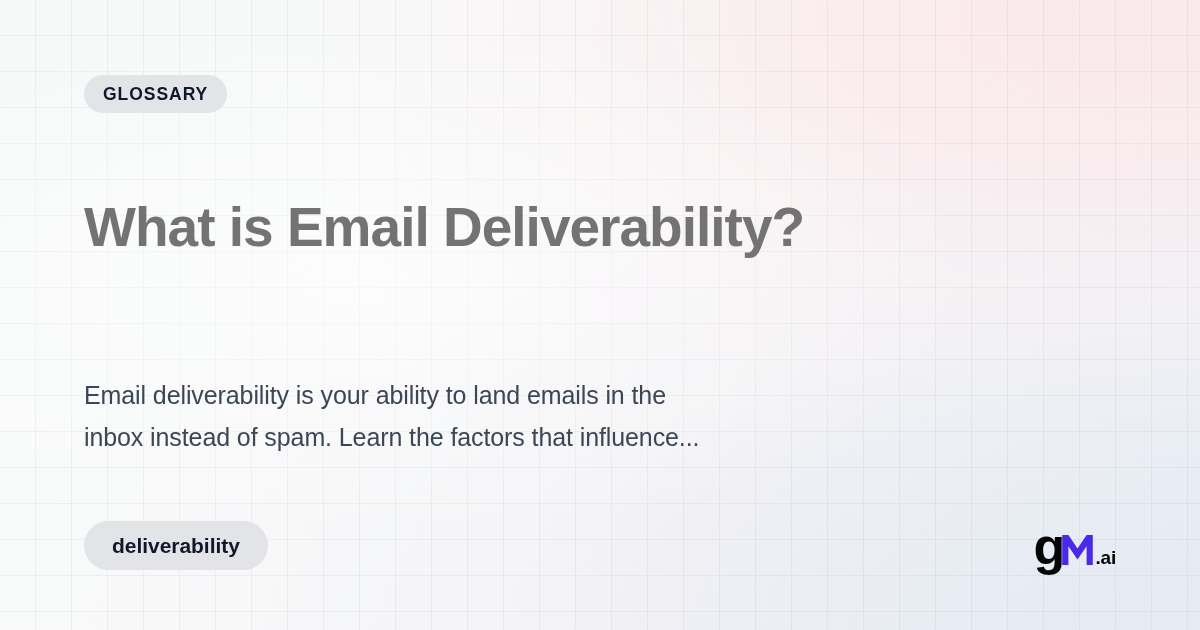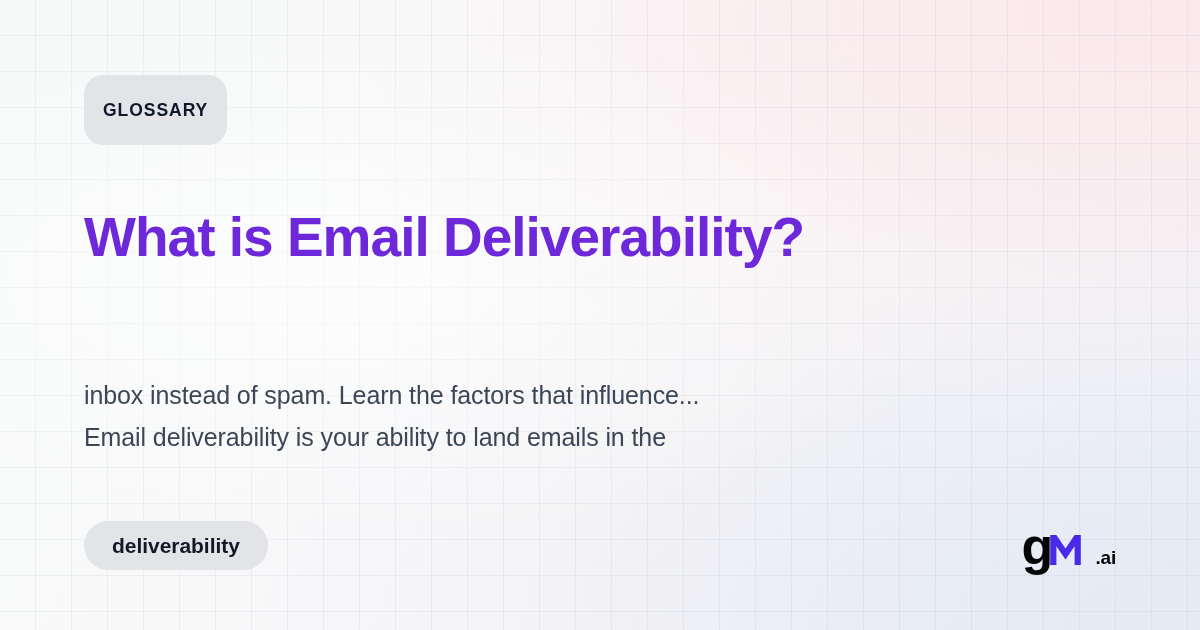--- a/index.html
+++ b/index.html
@@ -54,37 +54,37 @@
     padding: 0;
   }
 
   .badge-glossary {
     position: absolute;
     left: 84px;
     top: 75px;
     height: 38px;
     display: flex;
     align-items: center;
-    padding: 16px 19px;
+    padding: 0 19px;
     border-radius: 19px;
     background: #e3e4e8;
     color: #0f172a;
     font-size: 17.5px;
     font-weight: bold;
     letter-spacing: 0.055em;
     white-space: nowrap;
   }
 
   .headline {
     position: absolute;
     left: 84px;
-    top: 198px;
+    top: 188px;
     width: 880px;
     margin: 0;
-    color: #6d28d9;
+    color: #737373;
     font-size: 55px;
     font-weight: bold;
     line-height: 1.42;
     letter-spacing: -0.018em;
   }
   .headline .line { display: block; }
 
   .description {
     position: absolute;
     left: 84px;
@@ -142,21 +142,21 @@
     position: relative;
     top: 1px;
     margin: 0 -1px 0 -2px;
   }
   .logo-m svg { display: block; }
   .logo-tld {
     color: #050505;
     font-size: 19px;
     font-weight: bold;
     letter-spacing: -0.01em;
-    margin-left: 14px;
+    margin-left: 2px;
     line-height: 1;
   }
 </style>
 </head>
 <body>
 
 <div class="og-card">
 
   <div class="bg-base"></div>
   <div class="bg-grid"></div>
@@ -166,22 +166,22 @@
 
     <div class="badge-glossary">
       <span>GLOSSARY</span>
     </div>
 
     <h1 class="headline">
       <span class="line">What is Email Deliverability?</span>
     </h1>
 
     <p class="description">
+      <span class="line">Email deliverability is your ability to land emails in the</span>
       <span class="line">inbox instead of spam. Learn the factors that influence...</span>
-      <span class="line">Email deliverability is your ability to land emails in the</span>
     </p>
 
     <div class="tag-pill">
       <span>deliverability</span>
     </div>
 
     <div class="logo">
       <span class="logo-word">
         <span>g</span>
         <span class="logo-m">

